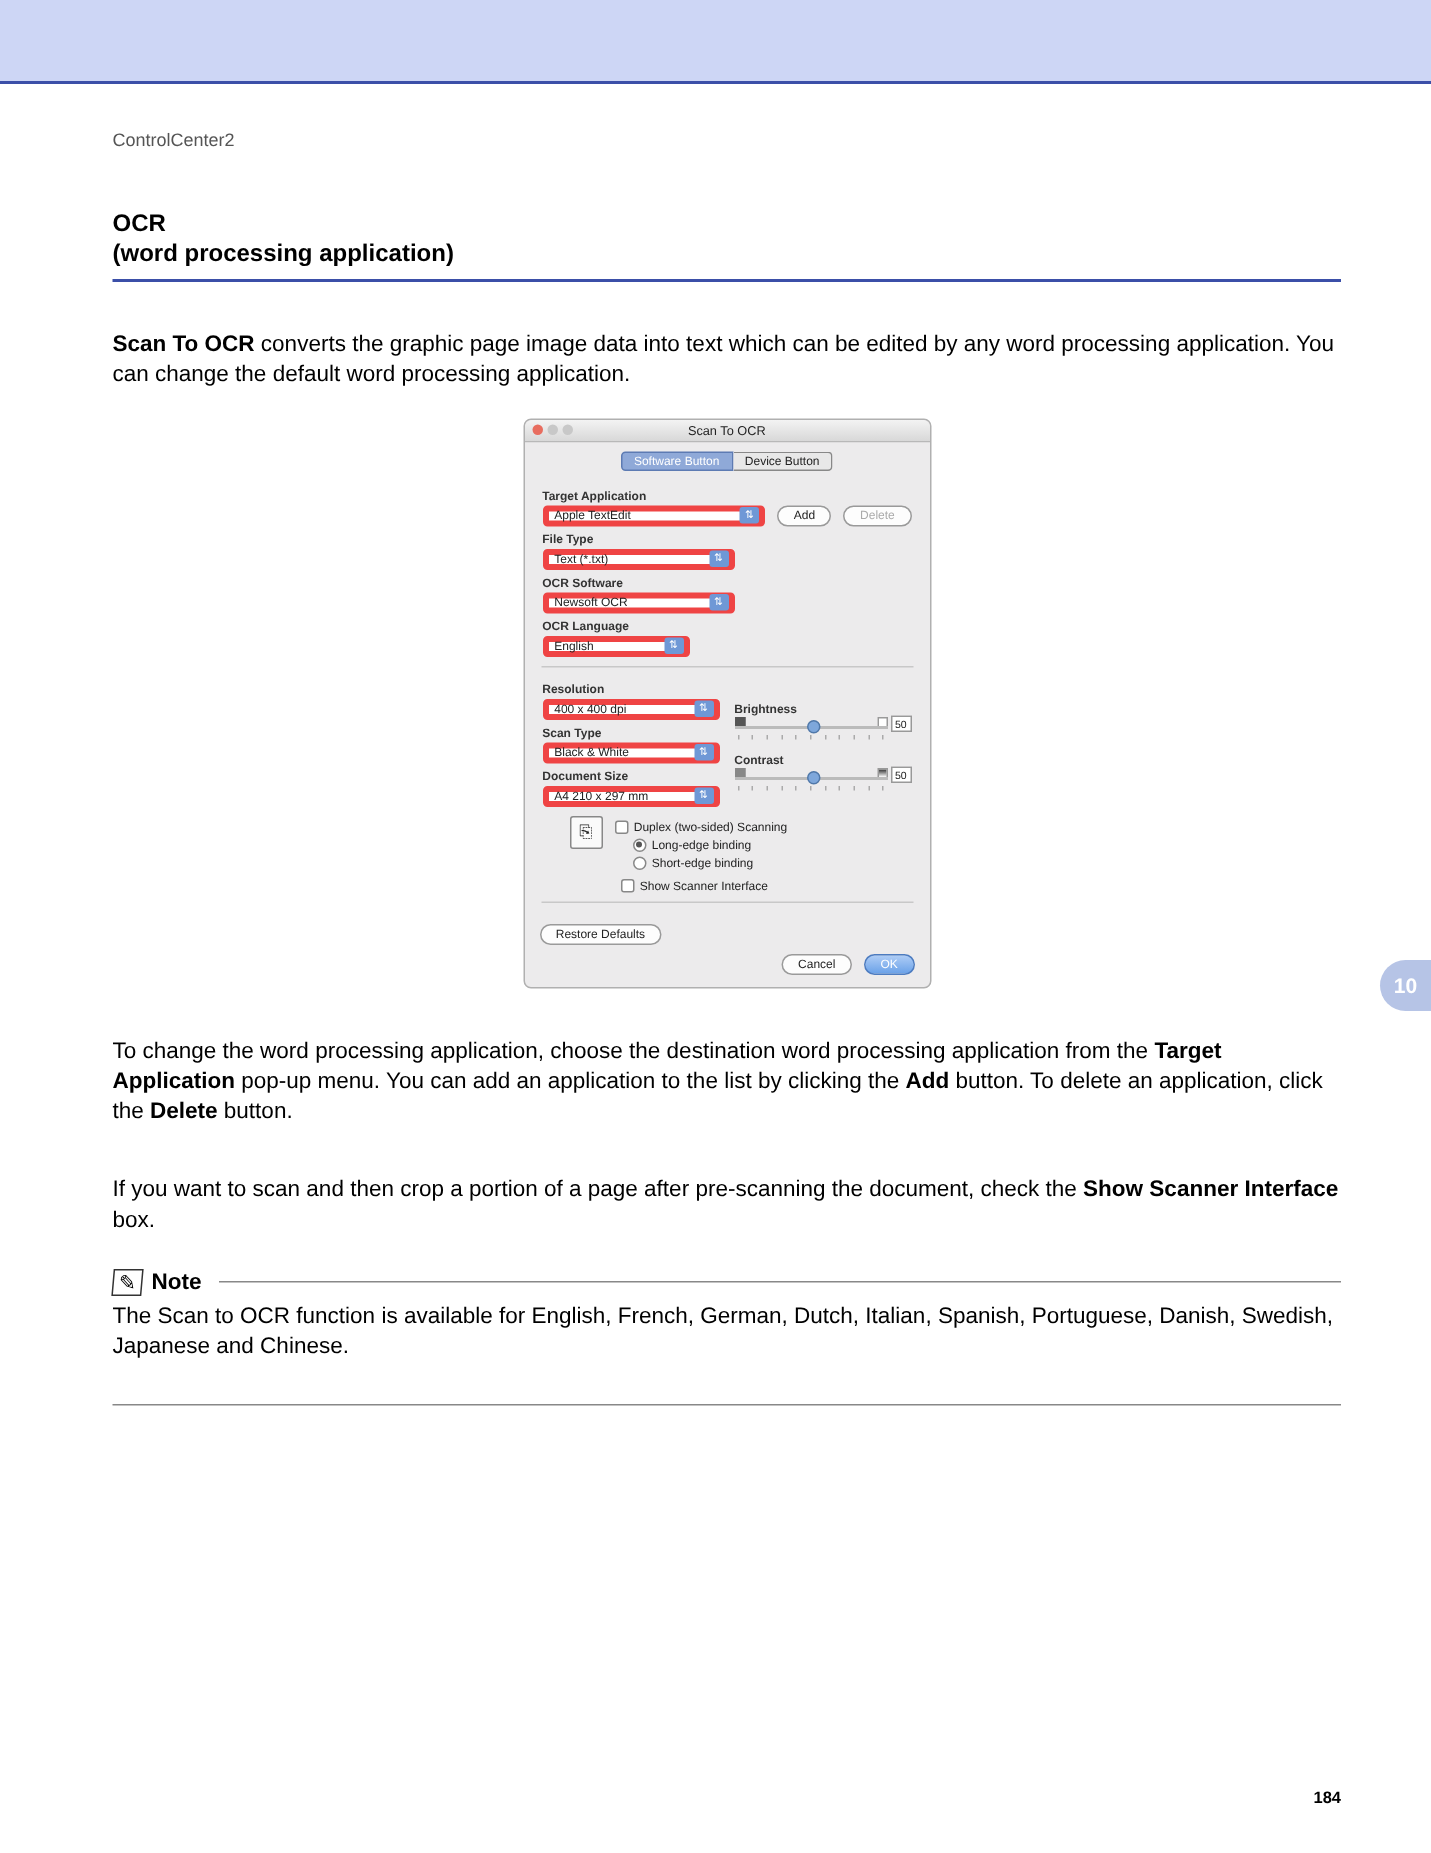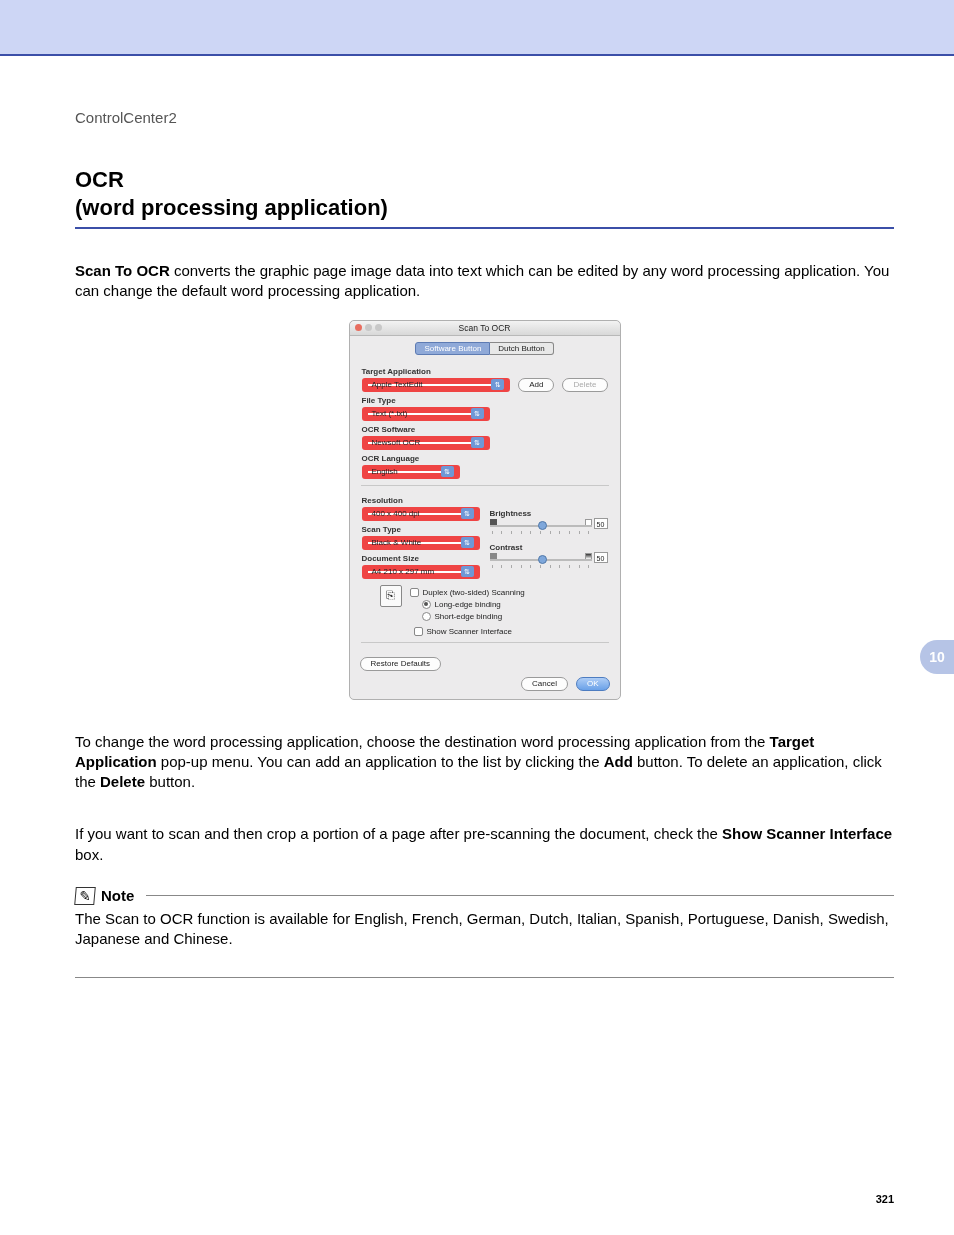--- a/index.html
+++ b/index.html
@@ -40,27 +40,26 @@
     font-size: 11px;
     font-weight: bold;
   }
   .content {
     position: absolute;
     left: 75px;
     right: 60px;
     top: 86px;
   }
   .breadcrumb {
-    font-size: 15px;
+    font-size: 12px;
     color: #555;
     margin-bottom: 40px;
-    margin-top: 23px;
   }
   h1.section-title {
-    font-size: 22px;
+    font-size: 16px;
     font-weight: bold;
     line-height: 1.25;
   }
   .title-rule {
     border: none;
     border-top: 2px solid #3b4fa8;
     margin-top: 6px;
   }
   .para {
     font-size: 15px;
@@ -106,21 +105,21 @@
   .dlg-tab:first-child { border-radius: 3px 0 0 3px; }
   .dlg-tab:last-child { border-radius: 0 3px 3px 0; border-left: none; }
   .dlg-body { padding: 4px 12px 8px; }
   .fld-label { font-size: 8px; margin-top: 4px; font-weight: bold; color: #333; }
   .select {
     display: flex;
     align-items: center;
     justify-content: space-between;
     height: 14px;
     background: #fff;
-    border: 6px solid #ef4444;
+    border: 4px solid #ef4444;
     border-radius: 3px;
     padding: 0 0 0 4px;
     margin-top: 2px;
     font-size: 8px;
   }
   .sel-arrow {
     width: 13px; height: 11px;
     background: #6f98d6;
     border-radius: 2px;
     display: flex; align-items: center; justify-content: center;
@@ -208,21 +207,21 @@
   }
   .note-label { font-weight: bold; font-size: 15px; }
   .note-rule { flex: 1; border-top: 1px solid #888; margin-left: 6px; }
   .note-end-rule { border-top: 1px solid #888; margin-top: 28px; }
 </style>
 </head>
 <body>
 
 <div class="top-band"></div>
 <div class="side-tab">10</div>
-<div class="page-number">321</div>
+<div class="page-number">184</div>
 
 <div class="content">
   <div class="breadcrumb">ControlCenter2</div>
 
   <h1 class="section-title">
     <span>OCR</span><br>
     <span>(word processing application)</span>
   </h1>
   <hr class="title-rule">
 
@@ -236,21 +235,21 @@
       <div class="dlg-titlebar">
         <div class="traffic">
           <div class="tl red"></div>
           <div class="tl gray"></div>
           <div class="tl gray"></div>
         </div>
         <div class="dlg-title">Scan To OCR</div>
       </div>
       <div class="tabs-row">
         <div class="dlg-tab active">Software Button</div>
-        <div class="dlg-tab">Dutch Button</div>
+        <div class="dlg-tab">Device Button</div>
       </div>
 
       <div class="dlg-body">
         <div class="fld-label">Target Application</div>
         <div class="row">
           <div class="select" style="flex:1">
             <span>Apple TextEdit</span>
             <span class="sel-arrow">⇅</span>
           </div>
           <div class="btn-pill">Add</div>

